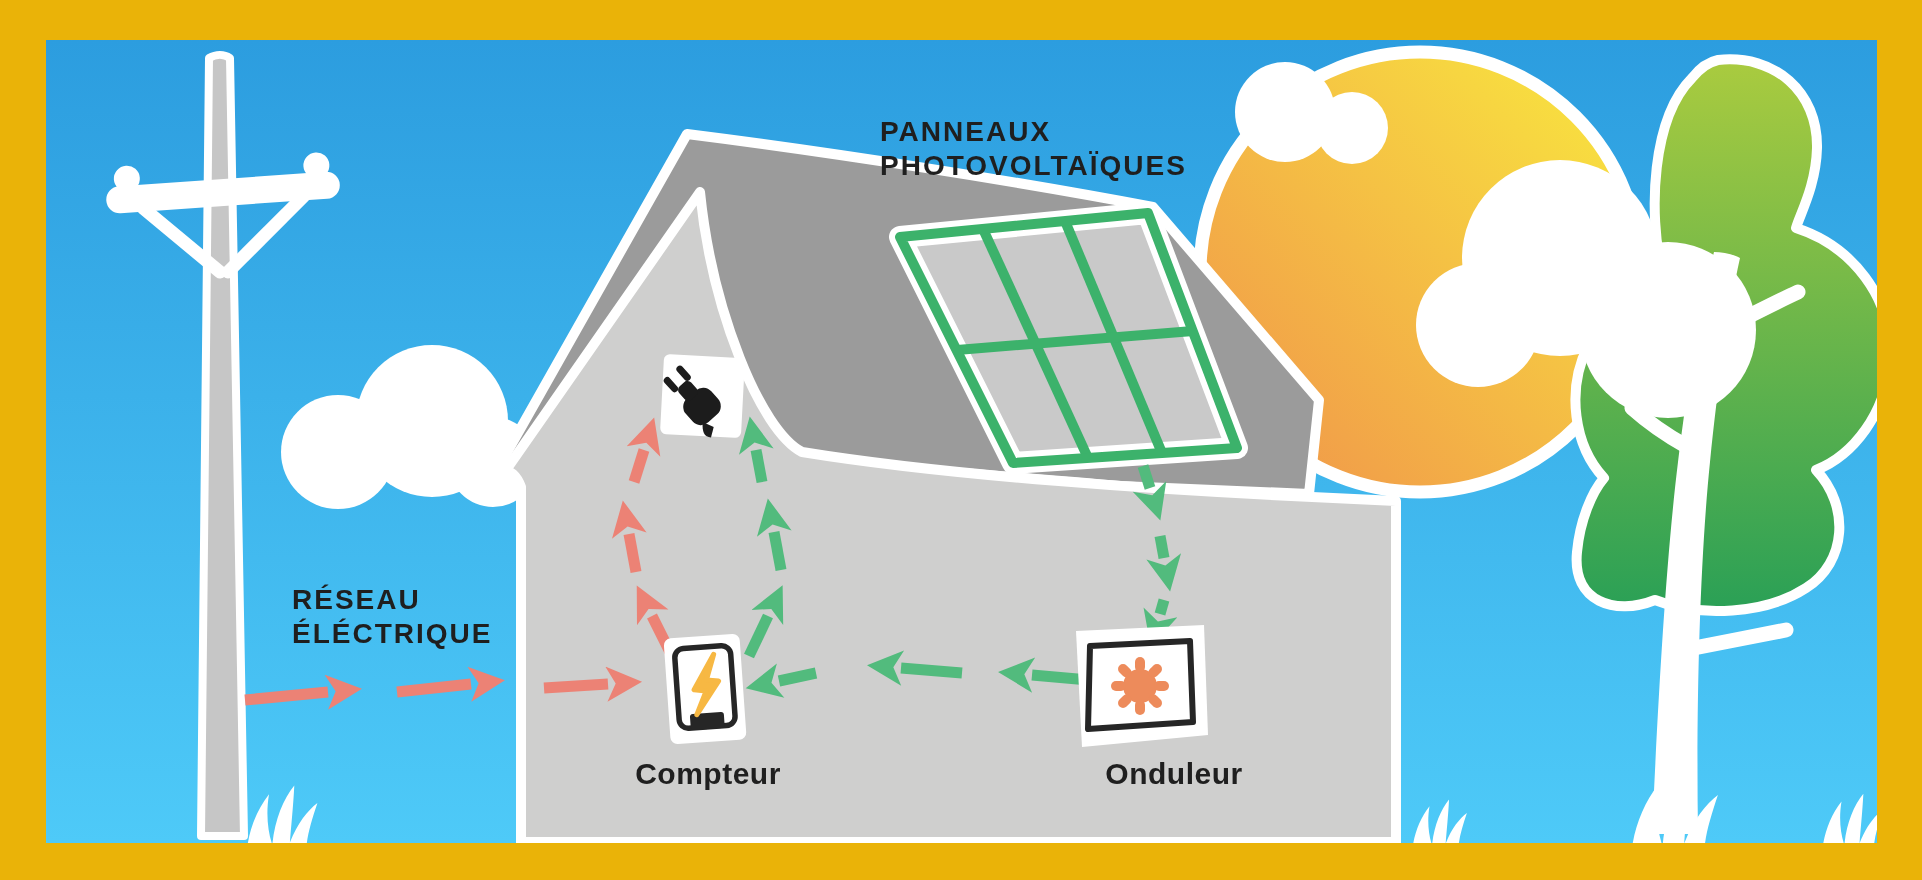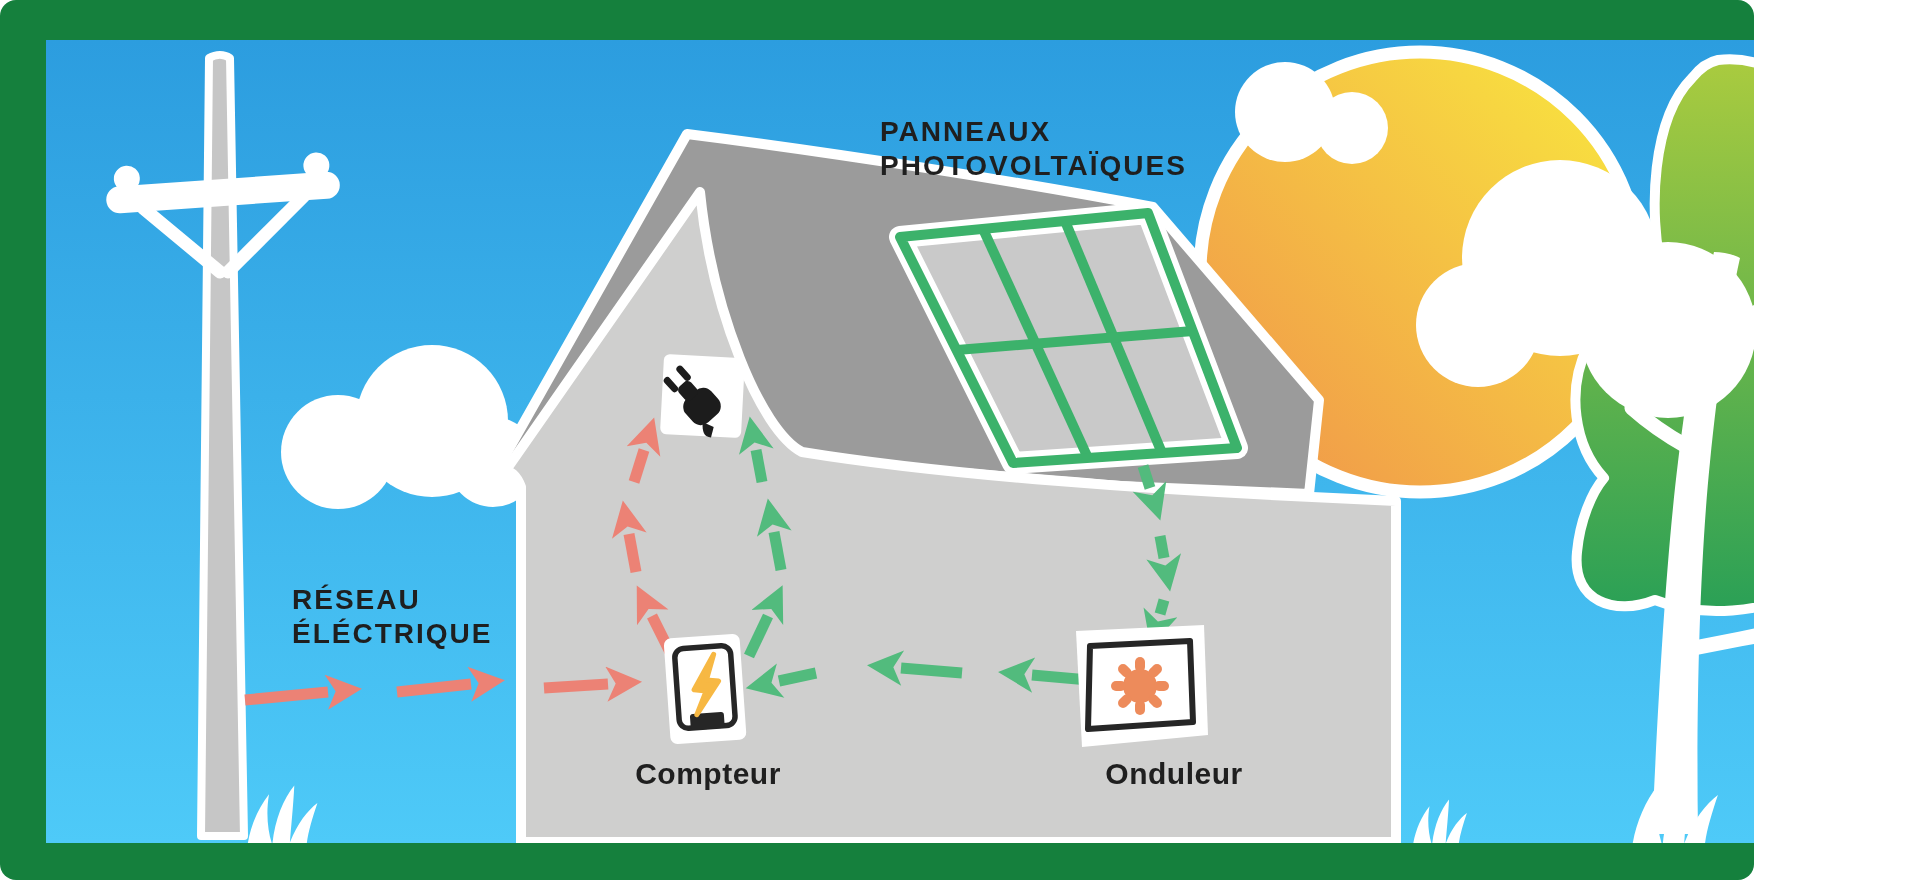--- a/index.html
+++ b/index.html
@@ -1,16 +1,16 @@
 <!DOCTYPE html>
 <html><head>
 <meta charset="utf-8">
 <style>
   html,body{margin:0;padding:0;background:#ffffff;}
-  .stage{position:relative;width:1754px;height:880px;background:#15803d;overflow:hidden;border-radius:16px;}
+  .stage{position:relative;width:1922px;height:880px;background:#eab308;overflow:hidden;}
   svg{display:block;}
   .lbl{font-family:"Liberation Sans", sans-serif;font-weight:700;}
   .lbl-caps{font-size:28px;letter-spacing:2px;}
   .lbl-name{font-size:30px;letter-spacing:0.5px;}
   .arrow{fill:none;stroke-width:11;stroke-linecap:butt;}
   .arrow-red{marker-end:url(#ah-red);}
   .arrow-green{marker-end:url(#ah-green);}
 </style>
 </head>
 <body>

